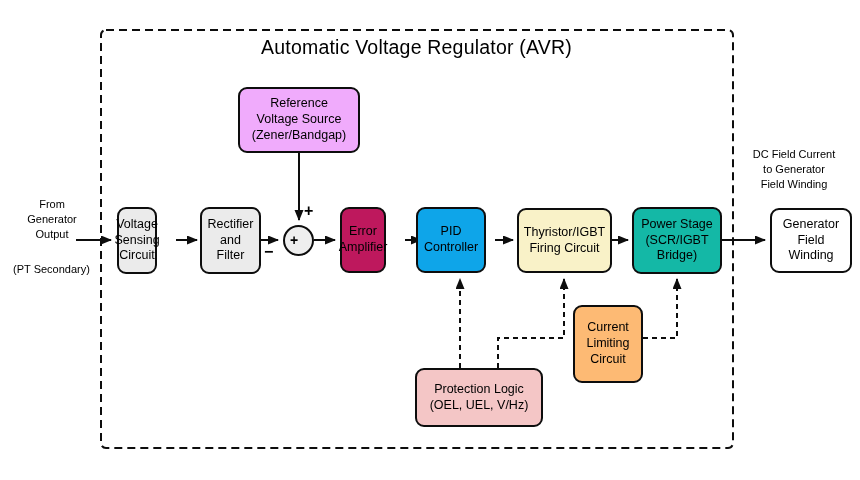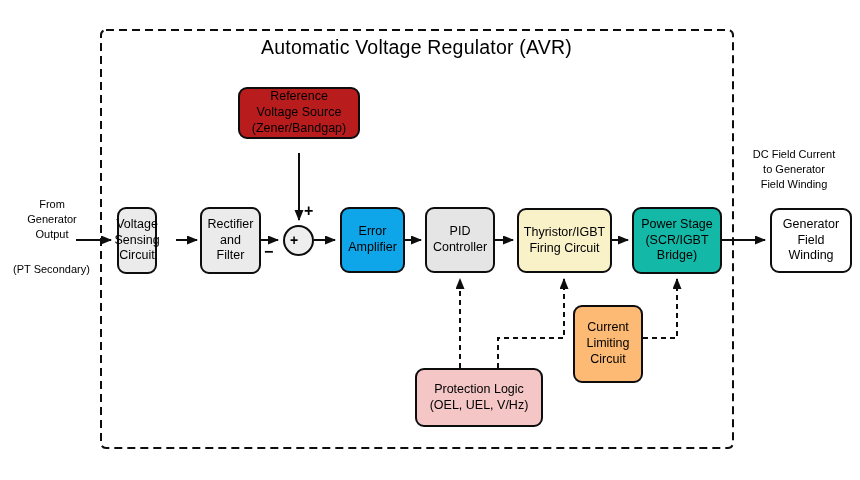--- a/index.html
+++ b/index.html
@@ -43,44 +43,44 @@
     <path d="M722,240 H765" stroke="#0d0d0d" stroke-width="2" fill="none" marker-end="url(#ah)"></path>
     <path d="M299,153 V220" stroke="#0d0d0d" stroke-width="2" fill="none" marker-end="url(#ah)"></path>
 
     <path d="M460,377 V279" stroke="#0d0d0d" stroke-width="2" fill="none" stroke-dasharray="5,4" marker-end="url(#ah)"></path>
     <path d="M498,377 L498,338 L564,338 L564,279" stroke="#0d0d0d" stroke-width="2" fill="none" stroke-dasharray="5,4" marker-end="url(#ah)"></path>
     <path d="M643,338 L677,338 L677,279" stroke="#0d0d0d" stroke-width="2" fill="none" stroke-dasharray="5,4" marker-end="url(#ah)"></path>
   </svg>
 
   <div class="title">Automatic Voltage Regulator (AVR)</div>
 
-  <div class="block" style="left: 238px; top: 87px; width: 122px; height: 52px; background-color: #b91c1c; text-align: right;">
+  <div class="block" style="left: 238px; top: 87px; width: 122px; height: 66px; background-color: #f0abfc; text-align: right;">
     <span>Reference</span>
     <span>Voltage Source</span>
     <span>(Zener/Bandgap)</span>
   </div>
 
   <div class="block" style="left: 117px; top: 207px; width: 40px; height: 67px; background-color: rgb(235, 235, 235);">
     <span>Voltage</span>
     <span>Sensing</span>
     <span>Circuit</span>
   </div>
 
   <div class="block" style="left: 200px; top: 207px; width: 61px; height: 67px; background-color: rgb(235, 235, 235);">
     <span>Rectifier</span>
     <span>and</span>
     <span>Filter</span>
   </div>
 
-  <div class="block" style="left: 340px; top: 207px; width: 65px; height: 66px; background-color: #0ea5e9;">
+  <div class="block" style="left: 340px; top: 207px; width: 46px; height: 66px; background-color: #be185d;">
     <span>Error</span>
     <span>Amplifier</span>
   </div>
 
-  <div class="block" style="left: 425px; top: 207px; width: 70px; height: 66px; background-color: #e5e5e5; text-align: center;">
+  <div class="block" style="left: 416px; top: 207px; width: 70px; height: 66px; background-color: #0ea5e9; text-align: center;">
     <span>PID</span>
     <span>Controller</span>
   </div>
 
   <div class="block" style="left: 517px; top: 208px; width: 95px; height: 65px; background-color: rgb(249, 242, 200);">
     <span>Thyristor/IGBT</span>
     <span>Firing Circuit</span>
   </div>
 
   <div class="block" style="left: 632px; top: 207px; width: 90px; height: 67px; background-color: #14b8a6;">

